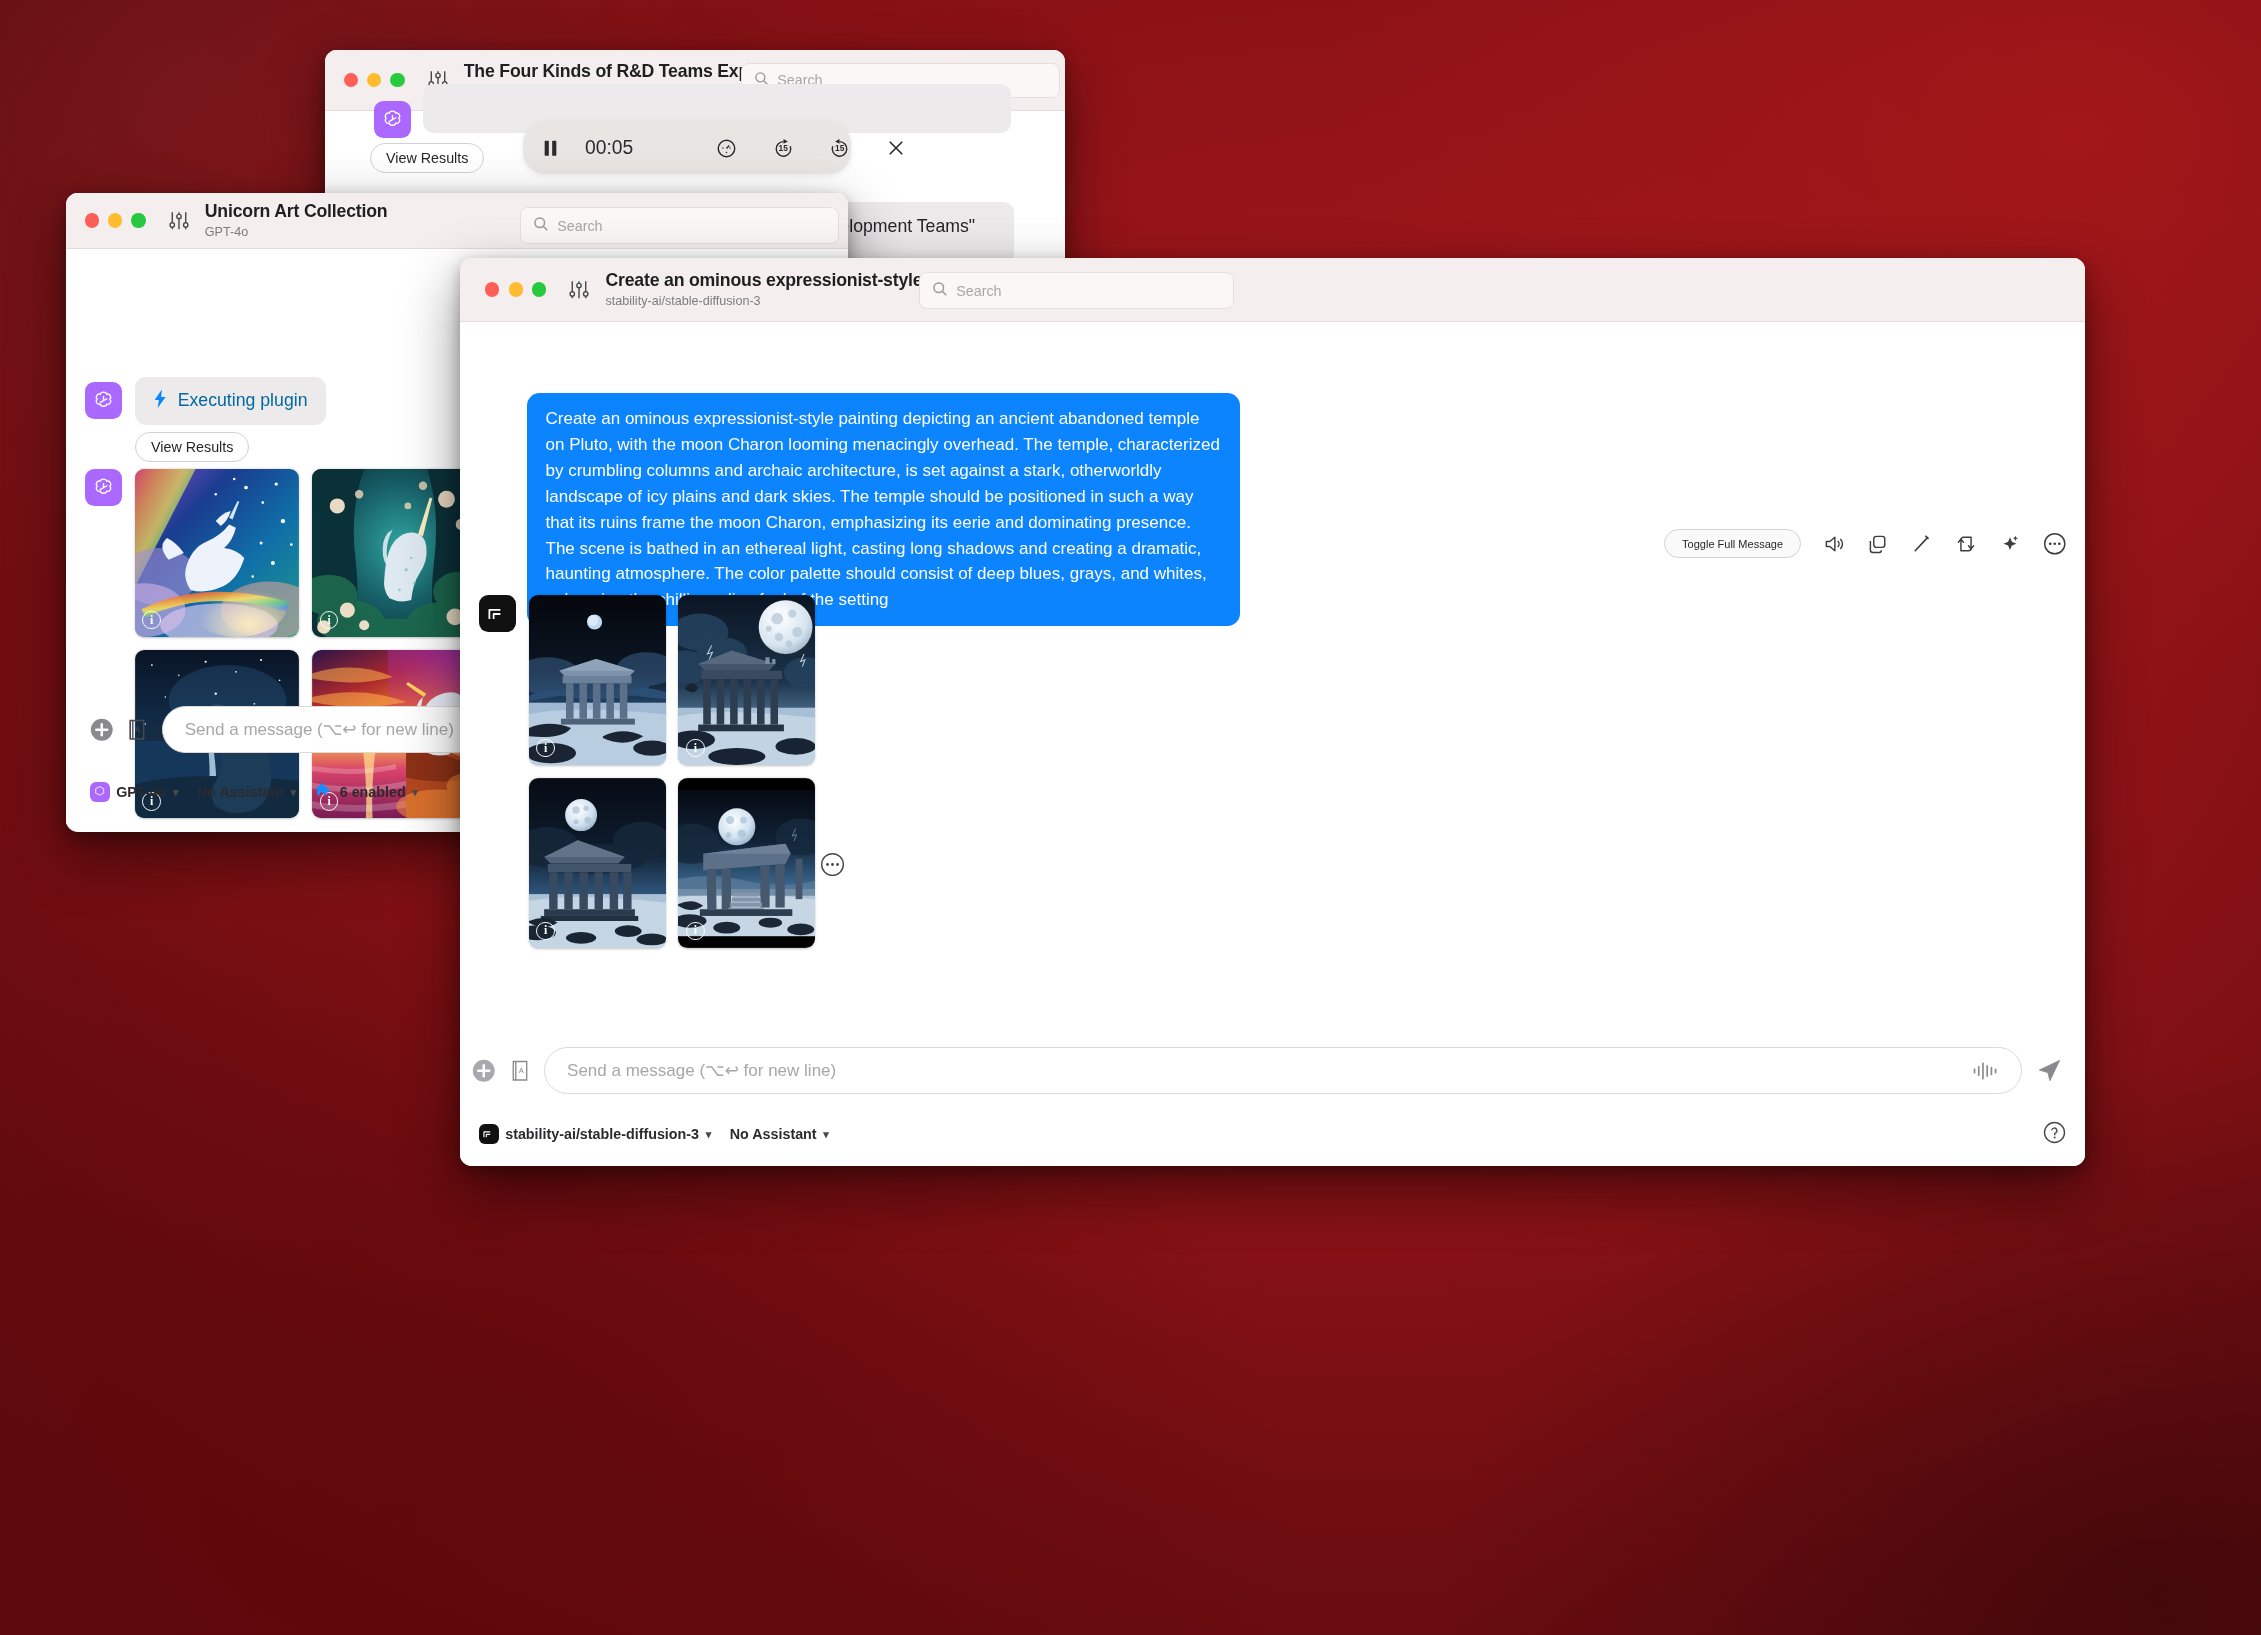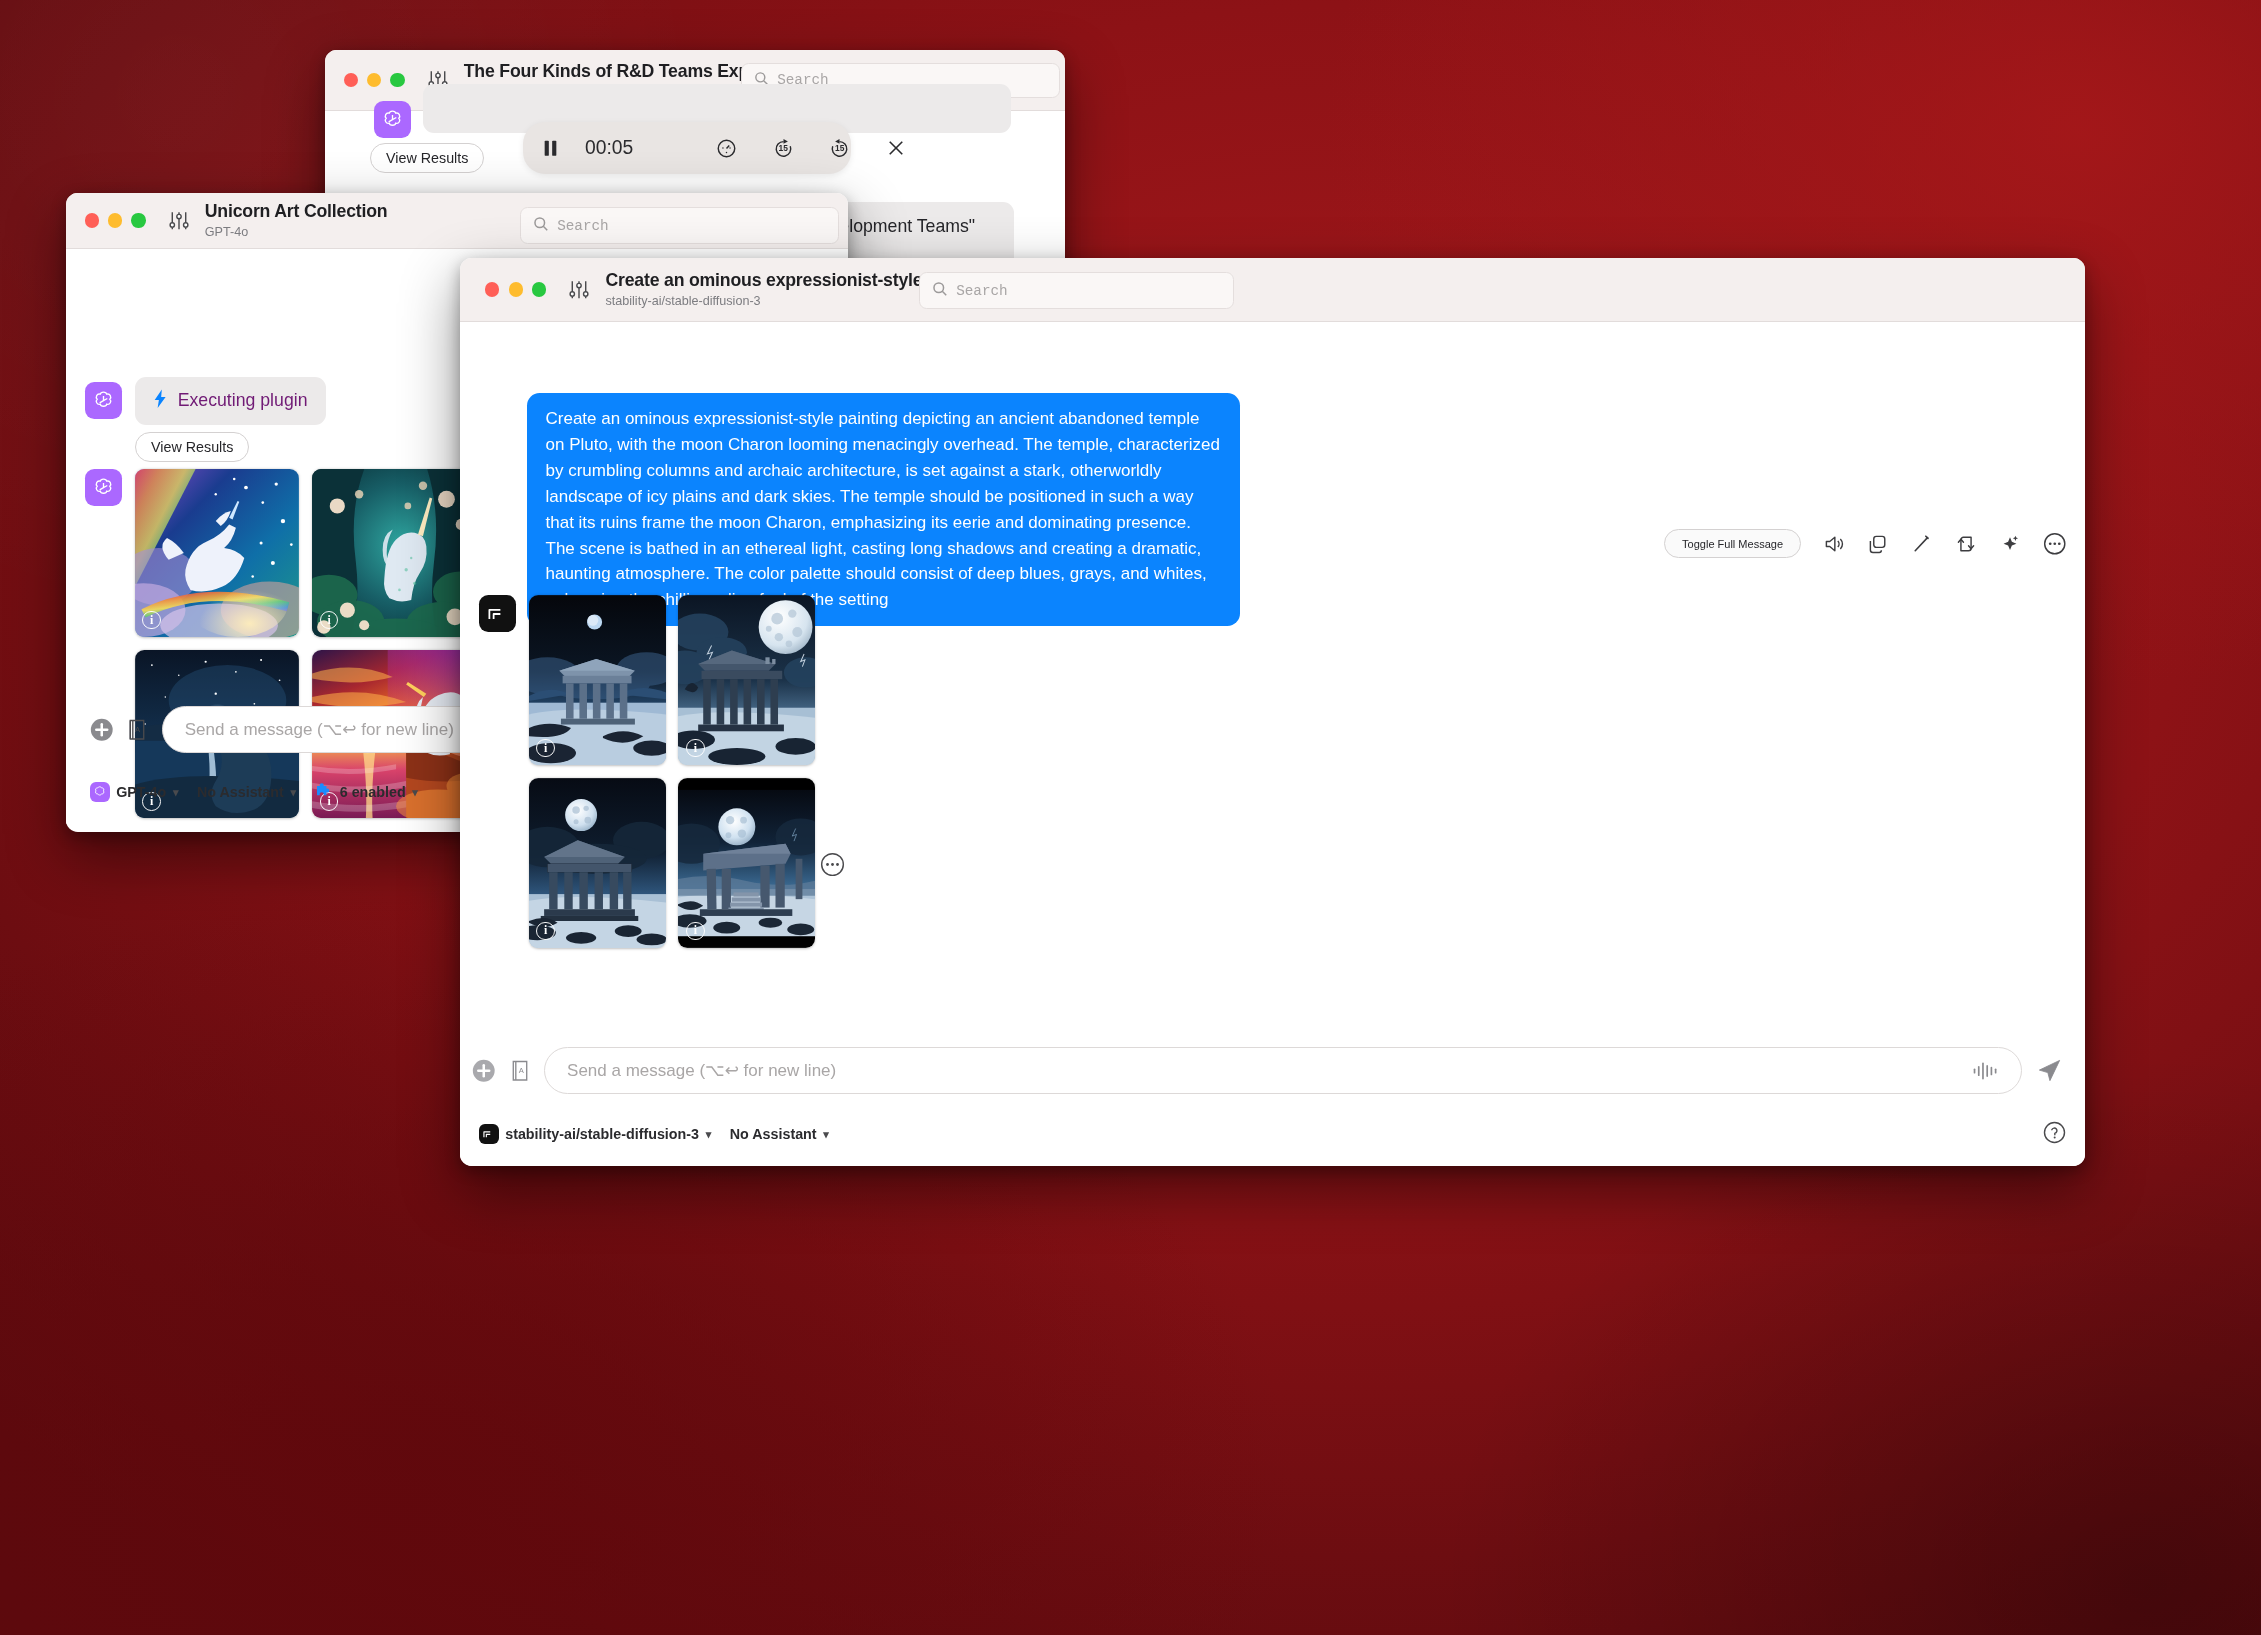--- a/index.html
+++ b/index.html
@@ -61,21 +61,20 @@
     position: absolute;
     height: 35px;
     border: 0.8px solid #e4dedd;
     background: #faf7f6;
     border-radius: 7.6px;
     display:flex; align-items:center;
     padding: 0 11.8px;
     gap: 8.4px;
     color: #a9a6a6;
     font-size: 14.3px;
-    font-family: Liberation Mono, monospace;
   }
   .searchbox input {
     border:0; outline:0; background:transparent;
     font-size: 14.3px; font-family: inherit; color:#333;
     width: 100%;
   }
   .searchbox input::placeholder { color:#a9a6a6; }
 
   .body-area { background:#fff; position:relative; height: 100%; }
 
@@ -90,21 +89,21 @@
     width: 37px; height:37px; border-radius: 9.2px;
     background:#111;
     display:flex; align-items:center; justify-content:center;
     flex: 0 0 auto;
   }
 
   .pill-gray {
     display:inline-flex; align-items:center; gap:10px;
     background:#eceaea; border-radius: 11px;
     padding: 11.8px 18.5px;
-    font-size: 17.7px; color:#701a75;
+    font-size: 17.7px; color:#0369a1;
   }
   .pill-outline {
     display:inline-flex; align-items:center;
     border:0.8px solid #d4d1d1; border-radius: 840px;
     background:#fff;
     padding: 5.9px 15px;
     font-size: 14.3px; color:#26262a;
   }
 
   .img-card {

